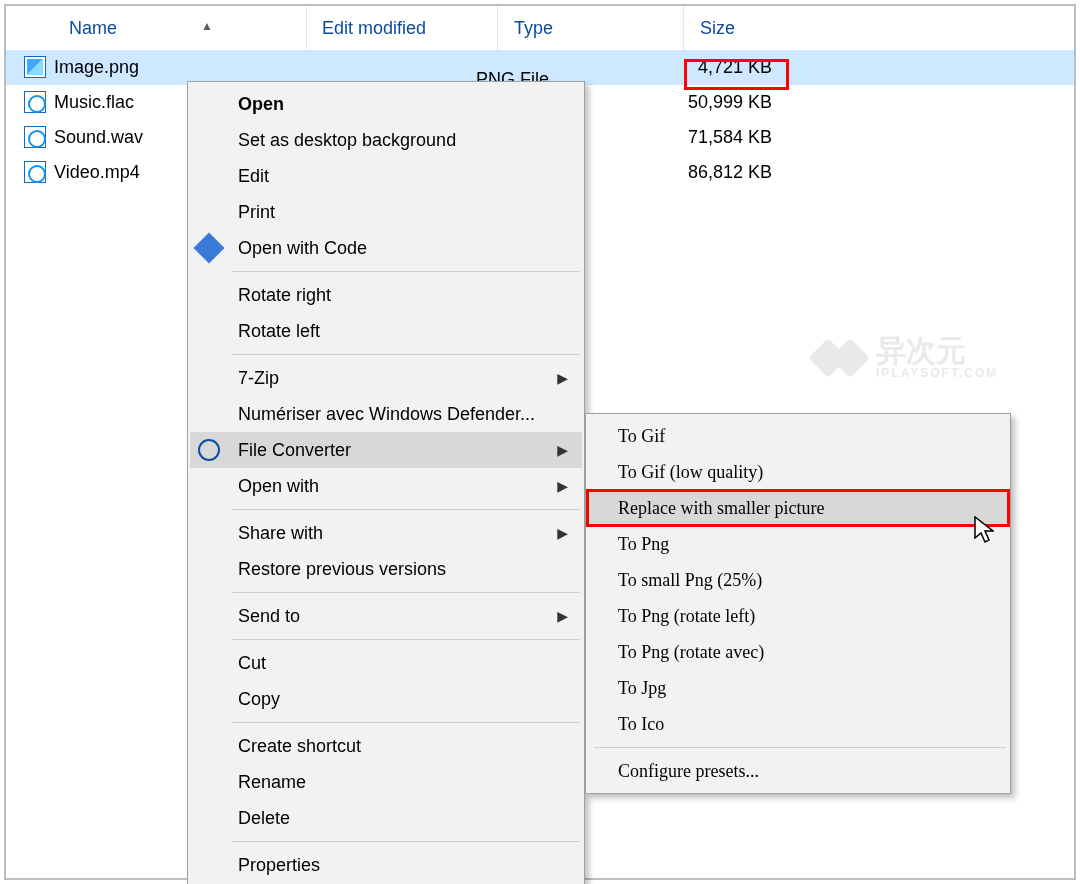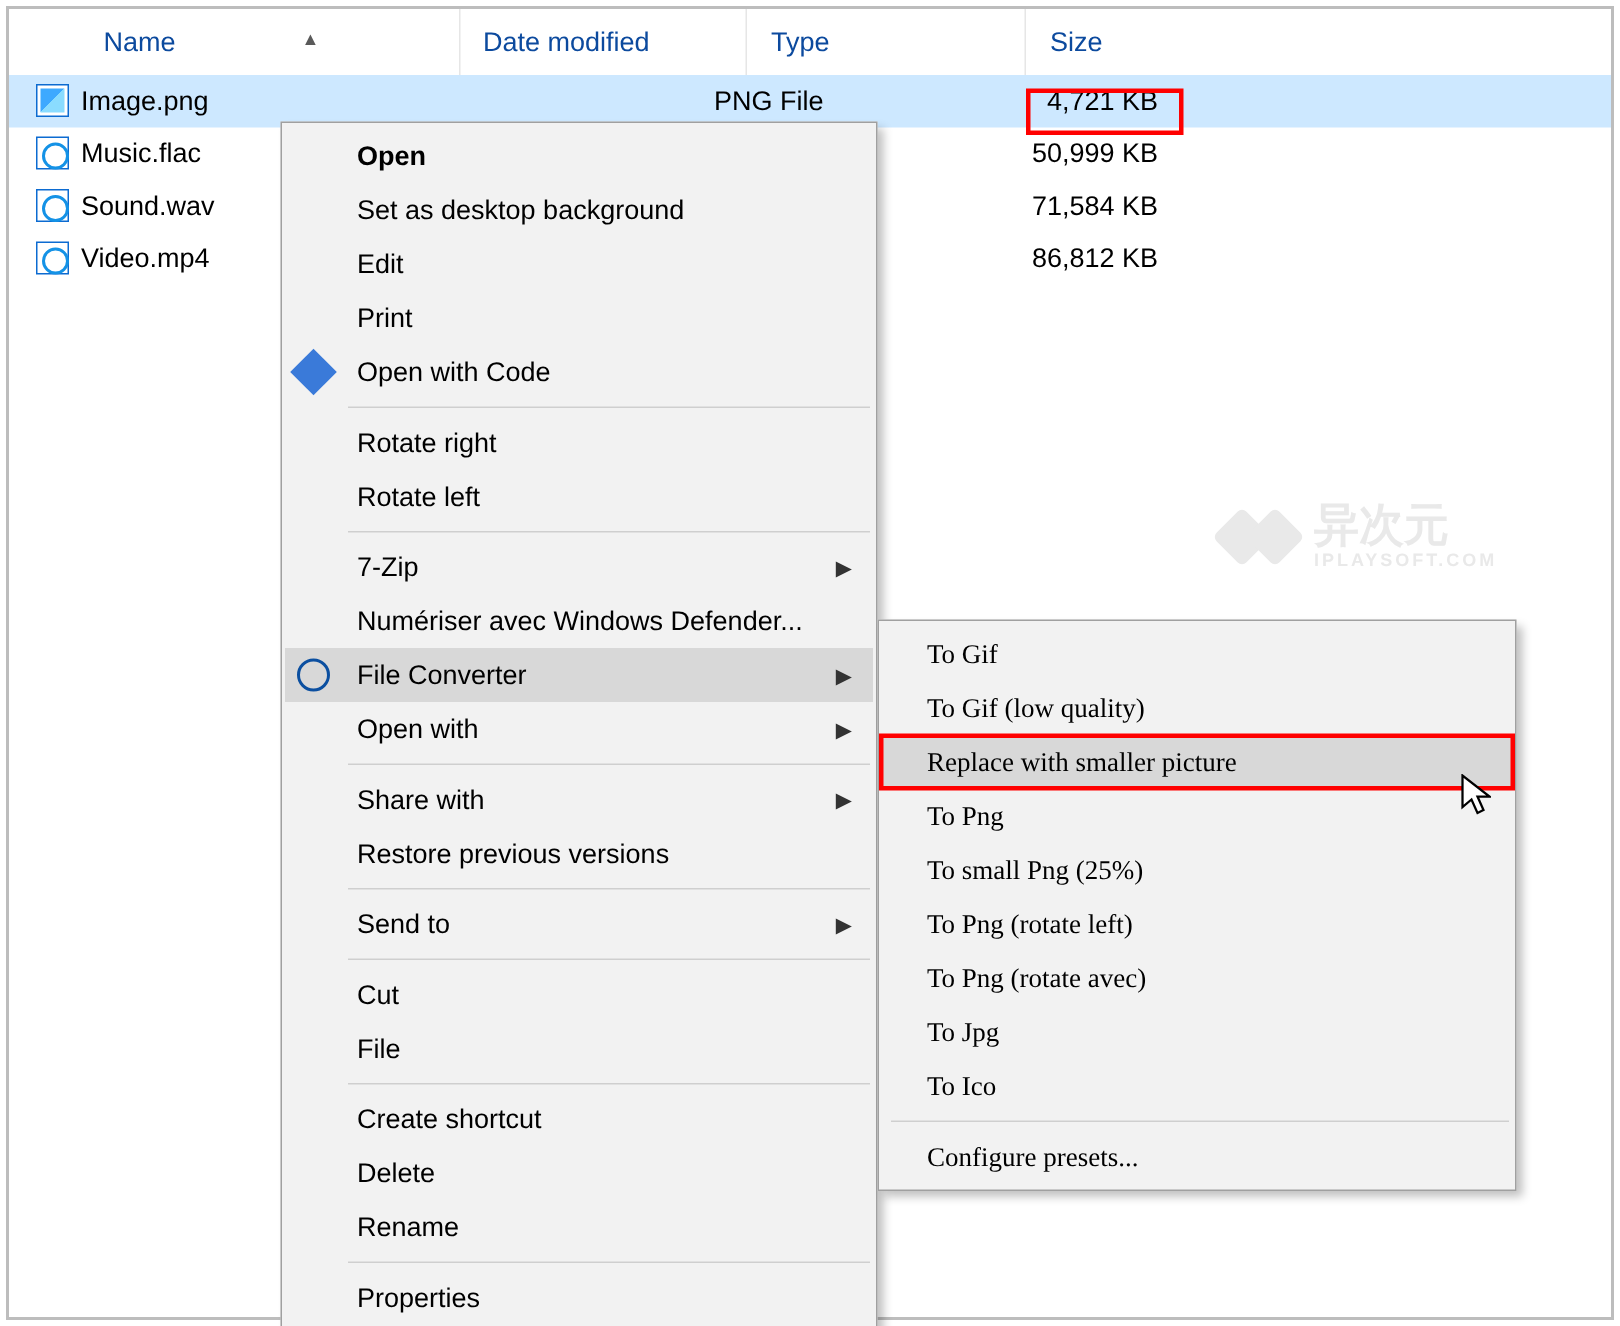--- a/index.html
+++ b/index.html
@@ -61,21 +61,21 @@
   .cell {
     position: absolute;
     top: 0; height: 35px;
     line-height: 35px;
     overflow: hidden;
     white-space: nowrap;
   }
   .cell.c-icon { left: 18px; width: 26px; }
   .cell.c-name { left: 48px; width: 213px; }
   .cell.c-date { left: 277px; width: 182px; }
-  .cell.c-type { left: 470px; width: 176px; }
+  .cell.c-type { left: 470px; width: 176px; margin-top: 12px; }
   .cell.c-size { left: 648px; width: 118px; text-align: right; }
   .icon-box {
     width: 22px; height: 22px;
     margin-top: 6px;
     border: 1px solid #0c6bd1;
     background: #fff;
     position: relative;
   }
   .icon-box.img::after {
     content: "";
@@ -208,21 +208,21 @@
 <body>
 
 <div class="outer">
 
   <div class="header-row">
     <div class="header-cell c-name">
       <span>Name</span>
       <span class="sort-ind">▲</span>
     </div>
     <div class="header-cell c-date">
-      <span>Date modified</span>
+      <span>Edit modified</span>
     </div>
     <div class="header-cell c-type">
       <span>Type</span>
     </div>
     <div class="header-cell c-size">
       <span>Size</span>
     </div>
   </div>
 
   <div class="grid" id="file-grid">
@@ -288,25 +288,25 @@
       <div class="menu-item"><span>Numériser avec Windows Defender...</span></div>
       <div class="menu-item hover"><div class="licn conv-ic"></div><span>File Converter</span><span class="arrow">▶</span></div>
       <div class="menu-item"><span>Open with</span><span class="arrow">▶</span></div>
       <div class="menu-sep"></div>
       <div class="menu-item"><span>Share with</span><span class="arrow">▶</span></div>
       <div class="menu-item"><span>Restore previous versions</span></div>
       <div class="menu-sep"></div>
       <div class="menu-item"><span>Send to</span><span class="arrow">▶</span></div>
       <div class="menu-sep"></div>
       <div class="menu-item"><span>Cut</span></div>
-      <div class="menu-item"><span>File</span></div>
+      <div class="menu-item"><span>Copy</span></div>
       <div class="menu-sep"></div>
       <div class="menu-item"><span>Create shortcut</span></div>
+      <div class="menu-item"><span>Rename</span></div>
       <div class="menu-item"><span>Delete</span></div>
-      <div class="menu-item"><span>Rename</span></div>
       <div class="menu-sep"></div>
       <div class="menu-item"><span>Properties</span></div>
     </div>
 
   <div class="menu ctx-sub" id="ctx-sub">
       <div class="menu-item"><span>To Gif</span></div>
       <div class="menu-item"><span>To Gif (low quality)</span></div>
       <div class="menu-item hover"><span>Replace with smaller picture</span></div>
       <div class="sub-highlight" style="left: 0px; right: 0px; top: 75px; height: 38px;"></div>
       <div class="menu-item"><span>To Png</span></div>

